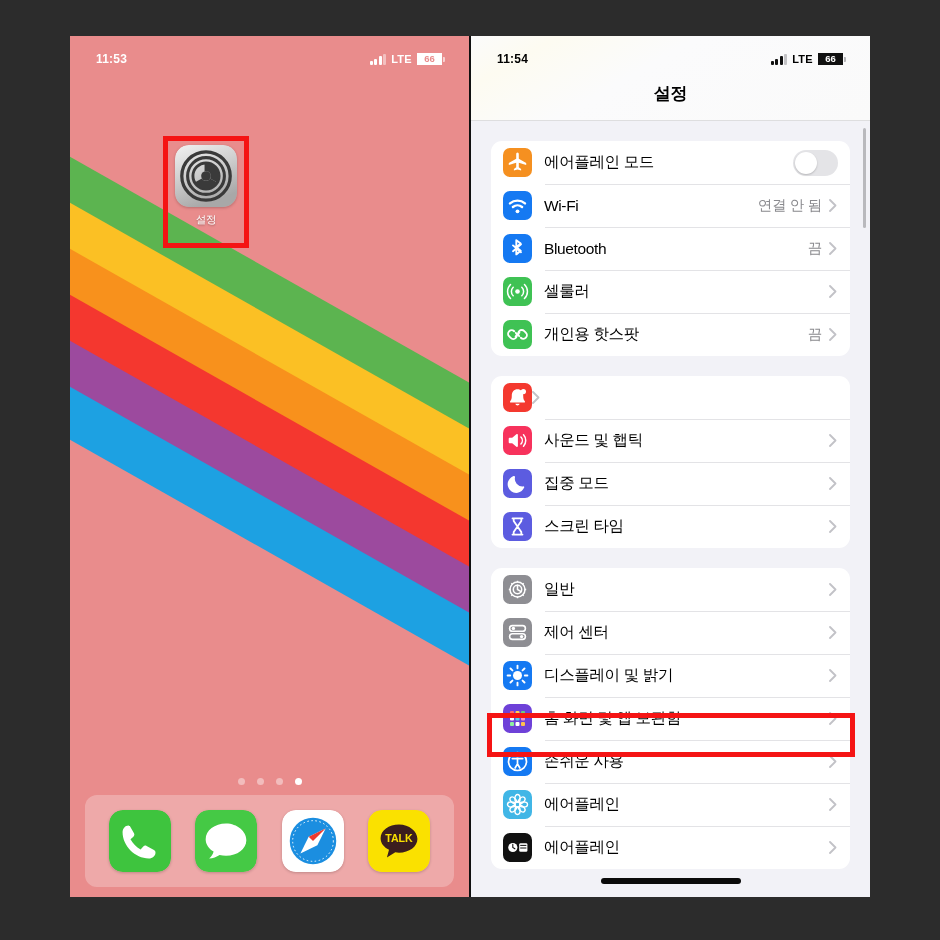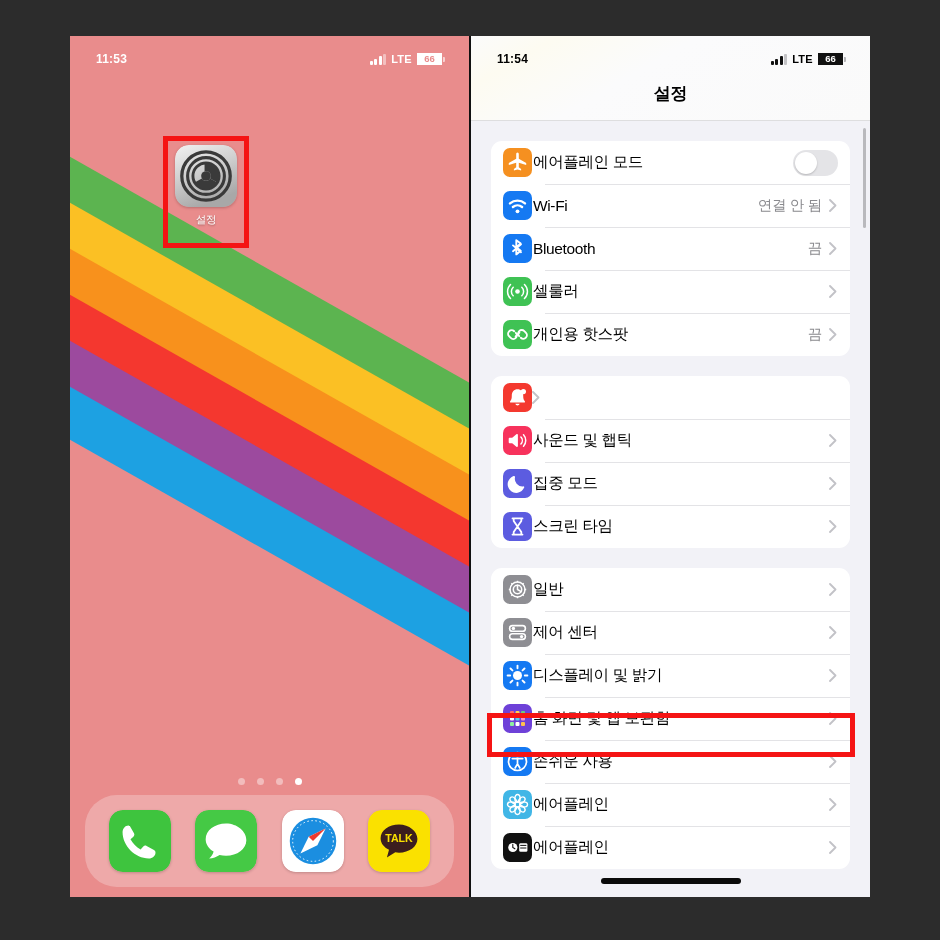--- a/index.html
+++ b/index.html
@@ -145,21 +145,21 @@
     background: rgba(255,255,255,.42);
     display: block;
   }
   .page-dots span.active { background: #ffffff; }
 
   .dock {
     position: absolute;
     left: 15px; right: 15px;
     bottom: 10px;
     height: 92px;
-    border-radius: 32px;
+    border-radius: 12px;
     background: rgba(255,255,255,.26);
     display: flex;
     align-items: center;
     justify-content: space-around;
     padding: 0 12px;
     box-sizing: border-box;
     z-index: 4;
   }
   .dock-tile {
     width: 62px; height: 62px;
@@ -228,21 +228,21 @@
     border-radius: 7px;
     flex: 0 0 29px;
     position: relative;
     display: flex;
     align-items: center;
     justify-content: center;
     overflow: hidden;
   }
   .row-icon svg { display: block; }
   .row-label {
-    margin-left: 1px;
+    margin-left: 12px;
     font-size: 15.5px;
     color: #000;
     letter-spacing: -.35px;
     flex: 1 1 auto;
     white-space: nowrap;
   }
   .row-value {
     font-size: 14.5px;
     color: #8a8a8e;
     letter-spacing: -.3px;

